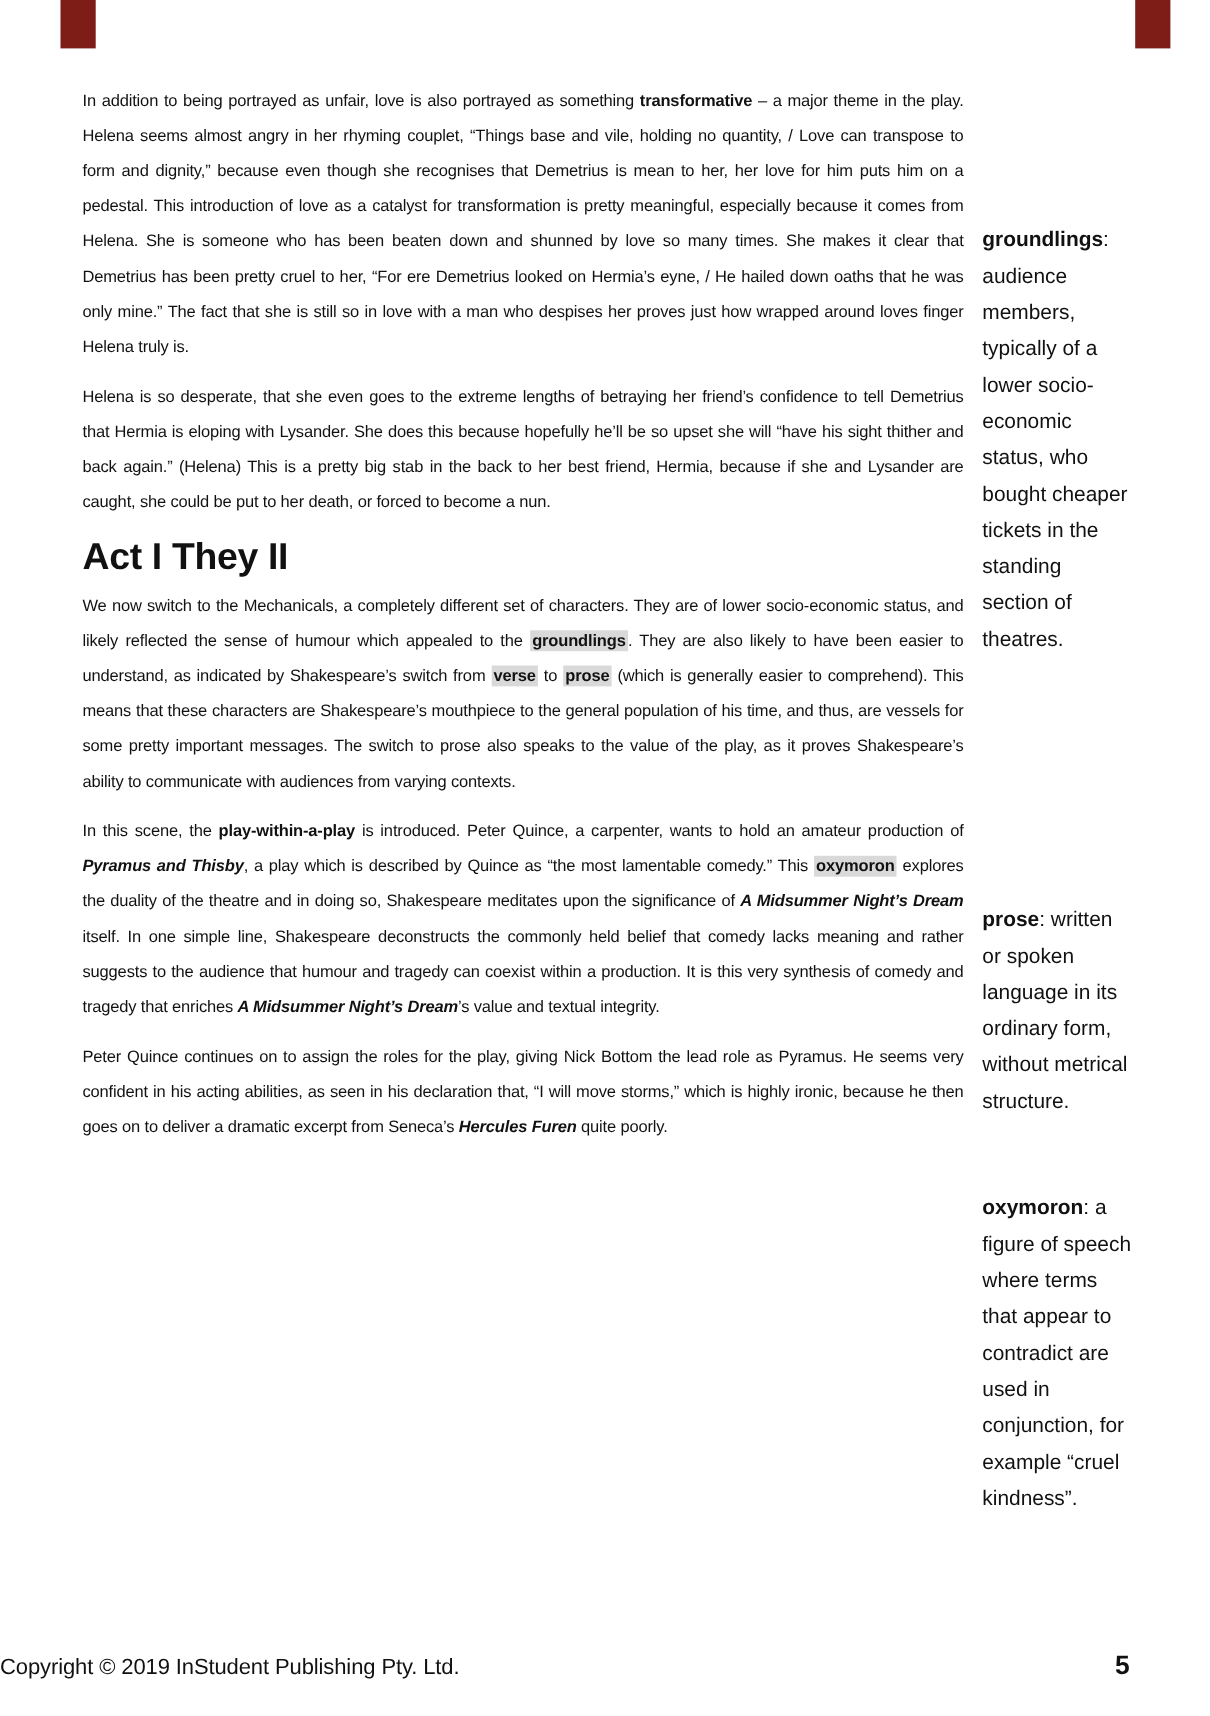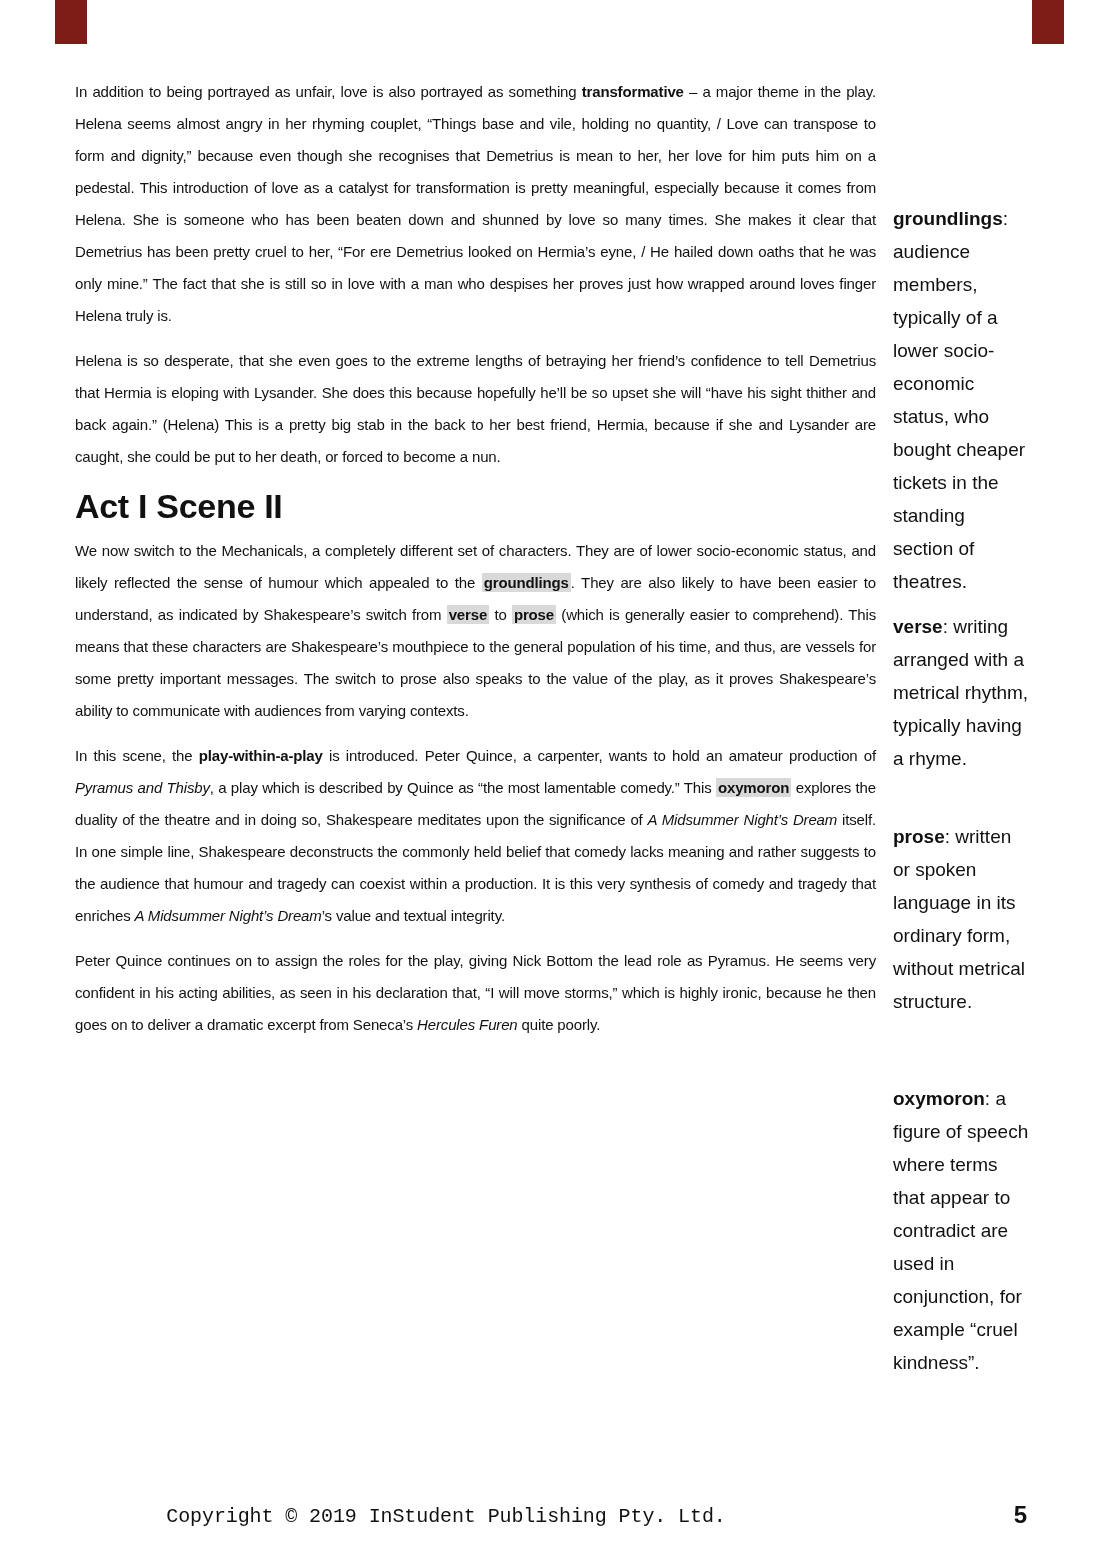--- a/index.html
+++ b/index.html
@@ -32,57 +32,56 @@
     letter-spacing: -0.15px;
     text-align: justify;
     margin: 0 0 13px 0;
   }
   .heading {
     font-size: 34px; line-height: 40px; font-weight: bold;
     letter-spacing: -0.3px;
     margin: 4px 0 9px 0;
   }
   .seg-b { font-weight: bold; }
-  .seg-i { font-style: italic; }
+  .seg-i { font-style: italic; font-weight: bold; }
   .seg-h { font-weight: bold; background: var(--highlight-color); padding: 1px 2px; }
 
   .margin-notes {
     position: absolute; left: 893px; top: 0; width: 140px; height: 1181px;
   }
   .note {
     position: absolute; left: 0; width: 136px;
     font-size: 19px; line-height: 33px;
   }
   .note .term { font-weight: bold; }
 
   .footer-copyright {
     position: absolute; left: 0; top: 1505px; width: 892px;
-    text-align: center; font-size: 20px; letter-spacing: -0.1px; font-family: Liberation Mono, monospace;
+    text-align: left; font-size: 20px; letter-spacing: -0.1px;
   }
   .footer-page {
     position: absolute; top: 1501px; right: 73px;
     font-size: 24px; font-weight: bold;
   }
 </style>
 </head>
 <body>
 
 <div class="corner-mark mark-left"></div>
 <div class="corner-mark mark-right"></div>
 
 <div class="main-column">
     <p class="para"><span>In addition to being portrayed as unfair, love is also portrayed as something </span><span class="seg-b">transformative</span><span> – a major theme in the play.  Helena seems almost angry in her rhyming couplet, “Things base and vile, holding no quantity, / Love can transpose to form and dignity,” because even though she recognises that Demetrius is mean to her, her love for him puts him on a pedestal. This introduction of love as a catalyst for transformation is pretty meaningful, especially because it comes from Helena. She is someone who has been beaten down and shunned by love so many times. She makes it clear that Demetrius has been pretty cruel to her, “For ere Demetrius looked on Hermia’s eyne, / He hailed down oaths that he was only mine.” The fact that she is still so in love with a man who despises her proves just how wrapped around loves finger Helena truly is.</span></p>
     <p class="para"><span>Helena is so desperate, that she even goes to the extreme lengths of betraying her friend’s confidence to tell Demetrius that Hermia is eloping with Lysander. She does this because hopefully he’ll be so upset she will “have his sight thither and back again.” (Helena) This is a pretty big stab in the back to her best friend, Hermia, because if she and Lysander are caught, she could be put to her death, or forced to become a nun.</span></p>
-    <h2 class="heading">Act I Scene II</h2>
+    <h2 class="heading">Act I They II</h2>
     <p class="para"><span>We now switch to the Mechanicals, a completely different set of characters. They are of lower socio-economic status, and likely reflected the sense of humour which appealed to the </span><span class="seg-h">groundlings</span><span>.  They are also likely to have been easier to understand, as indicated by Shakespeare’s switch from </span><span class="seg-h">verse</span><span> to </span><span class="seg-h">prose</span><span> (which is generally easier to comprehend).  This means that these characters are Shakespeare’s mouthpiece to the general population of his time, and thus, are vessels for some pretty important messages.  The switch to prose also speaks to the value of the play, as it proves Shakespeare’s ability to communicate with audiences from varying contexts.</span></p>
     <p class="para"><span>In this scene, the </span><span class="seg-b">play-within-a-play</span><span> is introduced. Peter Quince, a carpenter, wants to hold an amateur production of </span><span class="seg-i">Pyramus and Thisby</span><span>, a play which is described by Quince as “the most lamentable comedy.” This </span><span class="seg-h">oxymoron</span><span> explores the duality of the theatre and in doing so, Shakespeare meditates upon the significance of </span><span class="seg-i">A Midsummer Night’s Dream</span><span> itself.  In one simple line, Shakespeare deconstructs the commonly held belief that comedy lacks meaning and rather suggests to the audience that humour and tragedy can coexist within a production.  It is this very synthesis of comedy and tragedy that enriches </span><span class="seg-i">A Midsummer Night’s Dream</span><span>’s value and textual integrity.</span></p>
     <p class="para"><span>Peter Quince continues on to assign the roles for the play, giving Nick Bottom the lead role as Pyramus. He seems very confident in his acting abilities, as seen in his declaration that, “I will move storms,” which is highly ironic, because he then goes on to deliver a dramatic excerpt from Seneca’s </span><span class="seg-i">Hercules Furen</span><span> quite poorly.</span></p>
   </div>
 
 <div class="margin-notes">
     <div class="note" style="top: 202px;"><span class="term">groundlings</span><span>: audience members, typically of a lower socio-economic status, who bought cheaper tickets in the standing section of theatres.</span></div>
-    <div class="note" style="top: 610px;"><span class="term">verse</span><span>: writing arranged with a metrical rhythm, typically having a rhyme.</span></div>
     <div class="note" style="top: 820px;"><span class="term">prose</span><span>: written or spoken language in its ordinary form, without metrical structure.</span></div>
     <div class="note" style="top: 1082px;"><span class="term">oxymoron</span><span>: a figure of speech where terms that appear to contradict are used in conjunction, for example “cruel kindness”.</span></div>
   </div>
 
 <div class="footer-copyright">Copyright © 2019 InStudent Publishing Pty. Ltd.</div>
 <div class="footer-page">5</div>
 
 </body></html>

